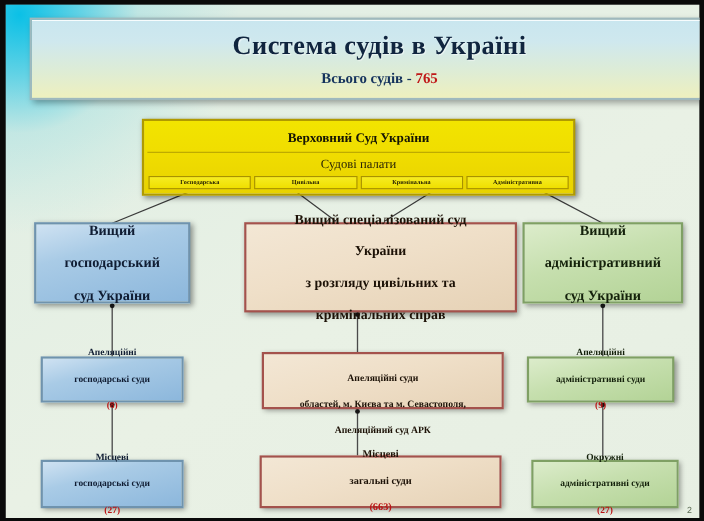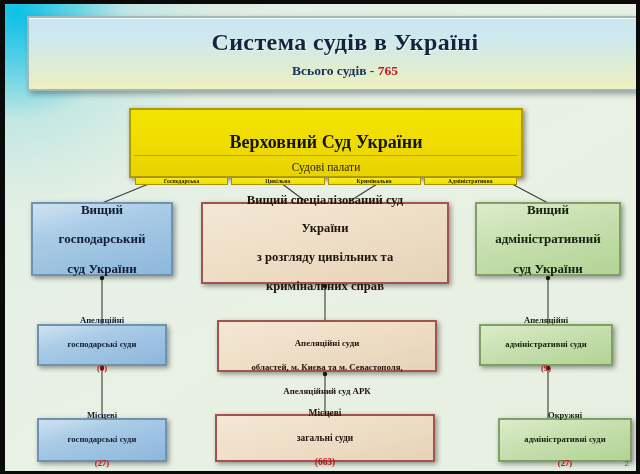--- a/index.html
+++ b/index.html
@@ -63,23 +63,22 @@
     border: 2px solid #b09a00;
     box-shadow: 2px 2px 5px rgba(0,0,0,0.45);
     padding: 3px;
     display: flex;
     flex-direction: column;
     gap: 2px;
   }
   #supreme-title {
     flex: 0 0 26px;
     display: flex; align-items: center; justify-content: center;
-    font-size: 18px; font-weight: bold; color: #151505;
+    font-size: 12px; font-weight: bold; color: #151505;
     border-bottom: 1px solid rgba(150,130,0,.55);
-    margin-top: 17px;
   }
   #supreme-chambers-label {
     flex: 0 0 17px;
     display: flex; align-items: center; justify-content: center;
     font-size: 11.5px; color: #2a2405;
   }
   #chamber-row {
     flex: 1;
     display: flex;
     gap: 3px;
@@ -112,41 +111,42 @@
 
   .blue {
     background: linear-gradient(165deg,#cfe2f2 0%, #a9cbe6 35%, #8cb7dc 100%);
     border: 2px solid #6f93ae;
     color: #101d33;
   }
   .beige {
     background: linear-gradient(165deg,#f3e7d5 0%, #efdfc8 45%, #e6d2b6 100%);
     border: 2px solid #a4524c;
     color: #1d1207;
+    margin-left: 21px;
   }
   .green {
     background: linear-gradient(165deg,#dceccb 0%, #c6dfae 45%, #b3d396 100%);
     border: 2px solid #7fa064;
     color: #14210b;
   }
 
   
   #court-commercial { left: 26px;  top: 198px; width: 142px; height: 74px; font-size: 13px; }
   #court-specialized{ left: 196px; top: 198px; width: 248px; height: 82px; font-size: 12.6px; padding: 2px 6px; }
   #court-admin      { left: 470px; top: 198px; width: 146px; height: 74px; font-size: 13px; }
 
   
   #appeal-commercial { left: 32px;  top: 320px; width: 130px; height: 42px; font-size: 8.6px; }
   #appeal-general    { left: 212px; top: 316px; width: 220px; height: 52px; font-size: 8.8px; padding: 16px 4px; justify-content: space-between;}
   #appeal-admin      { left: 474px; top: 320px; width: 134px; height: 42px; font-size: 8.6px; }
 
   
   #local-commercial { left: 32px;  top: 414px; width: 130px; height: 44px; font-size: 8.6px; }
   #local-general    { left: 210px; top: 410px; width: 220px; height: 48px; font-size: 9.4px; }
-  #local-admin      { left: 493px; top: 414px; width: 134px; height: 44px; font-size: 8.6px; }
+  #local-admin      { left: 478px; top: 414px; width: 134px; height: 44px; font-size: 8.6px; }
 
   
   #links { position: absolute; left: 0; top: 0; width: 640px; height: 474px; pointer-events: none; }
 
   
   #page-number {
     position: absolute;
     right: 7px; bottom: 3px;
     font-size: 8px;
     color: #5a6a52;

